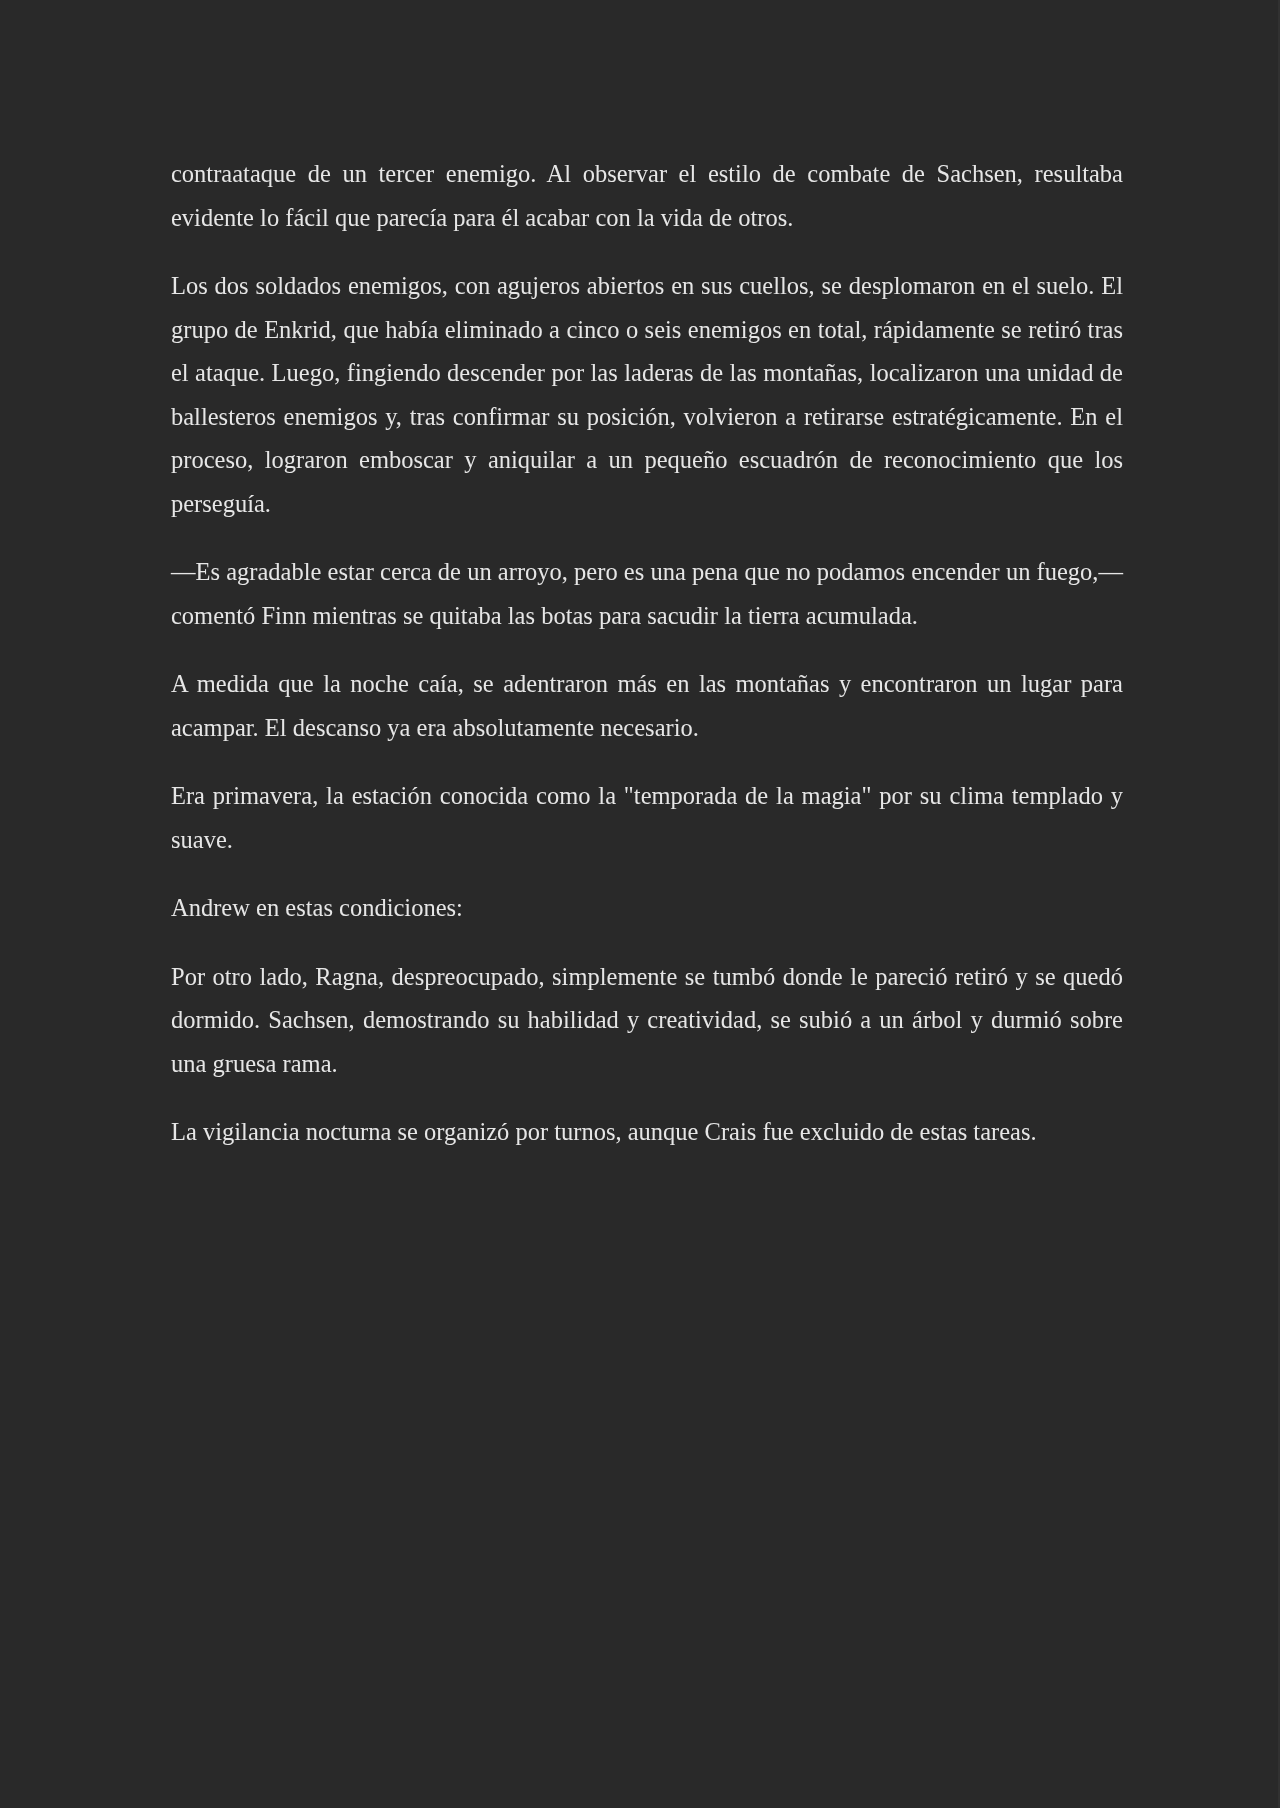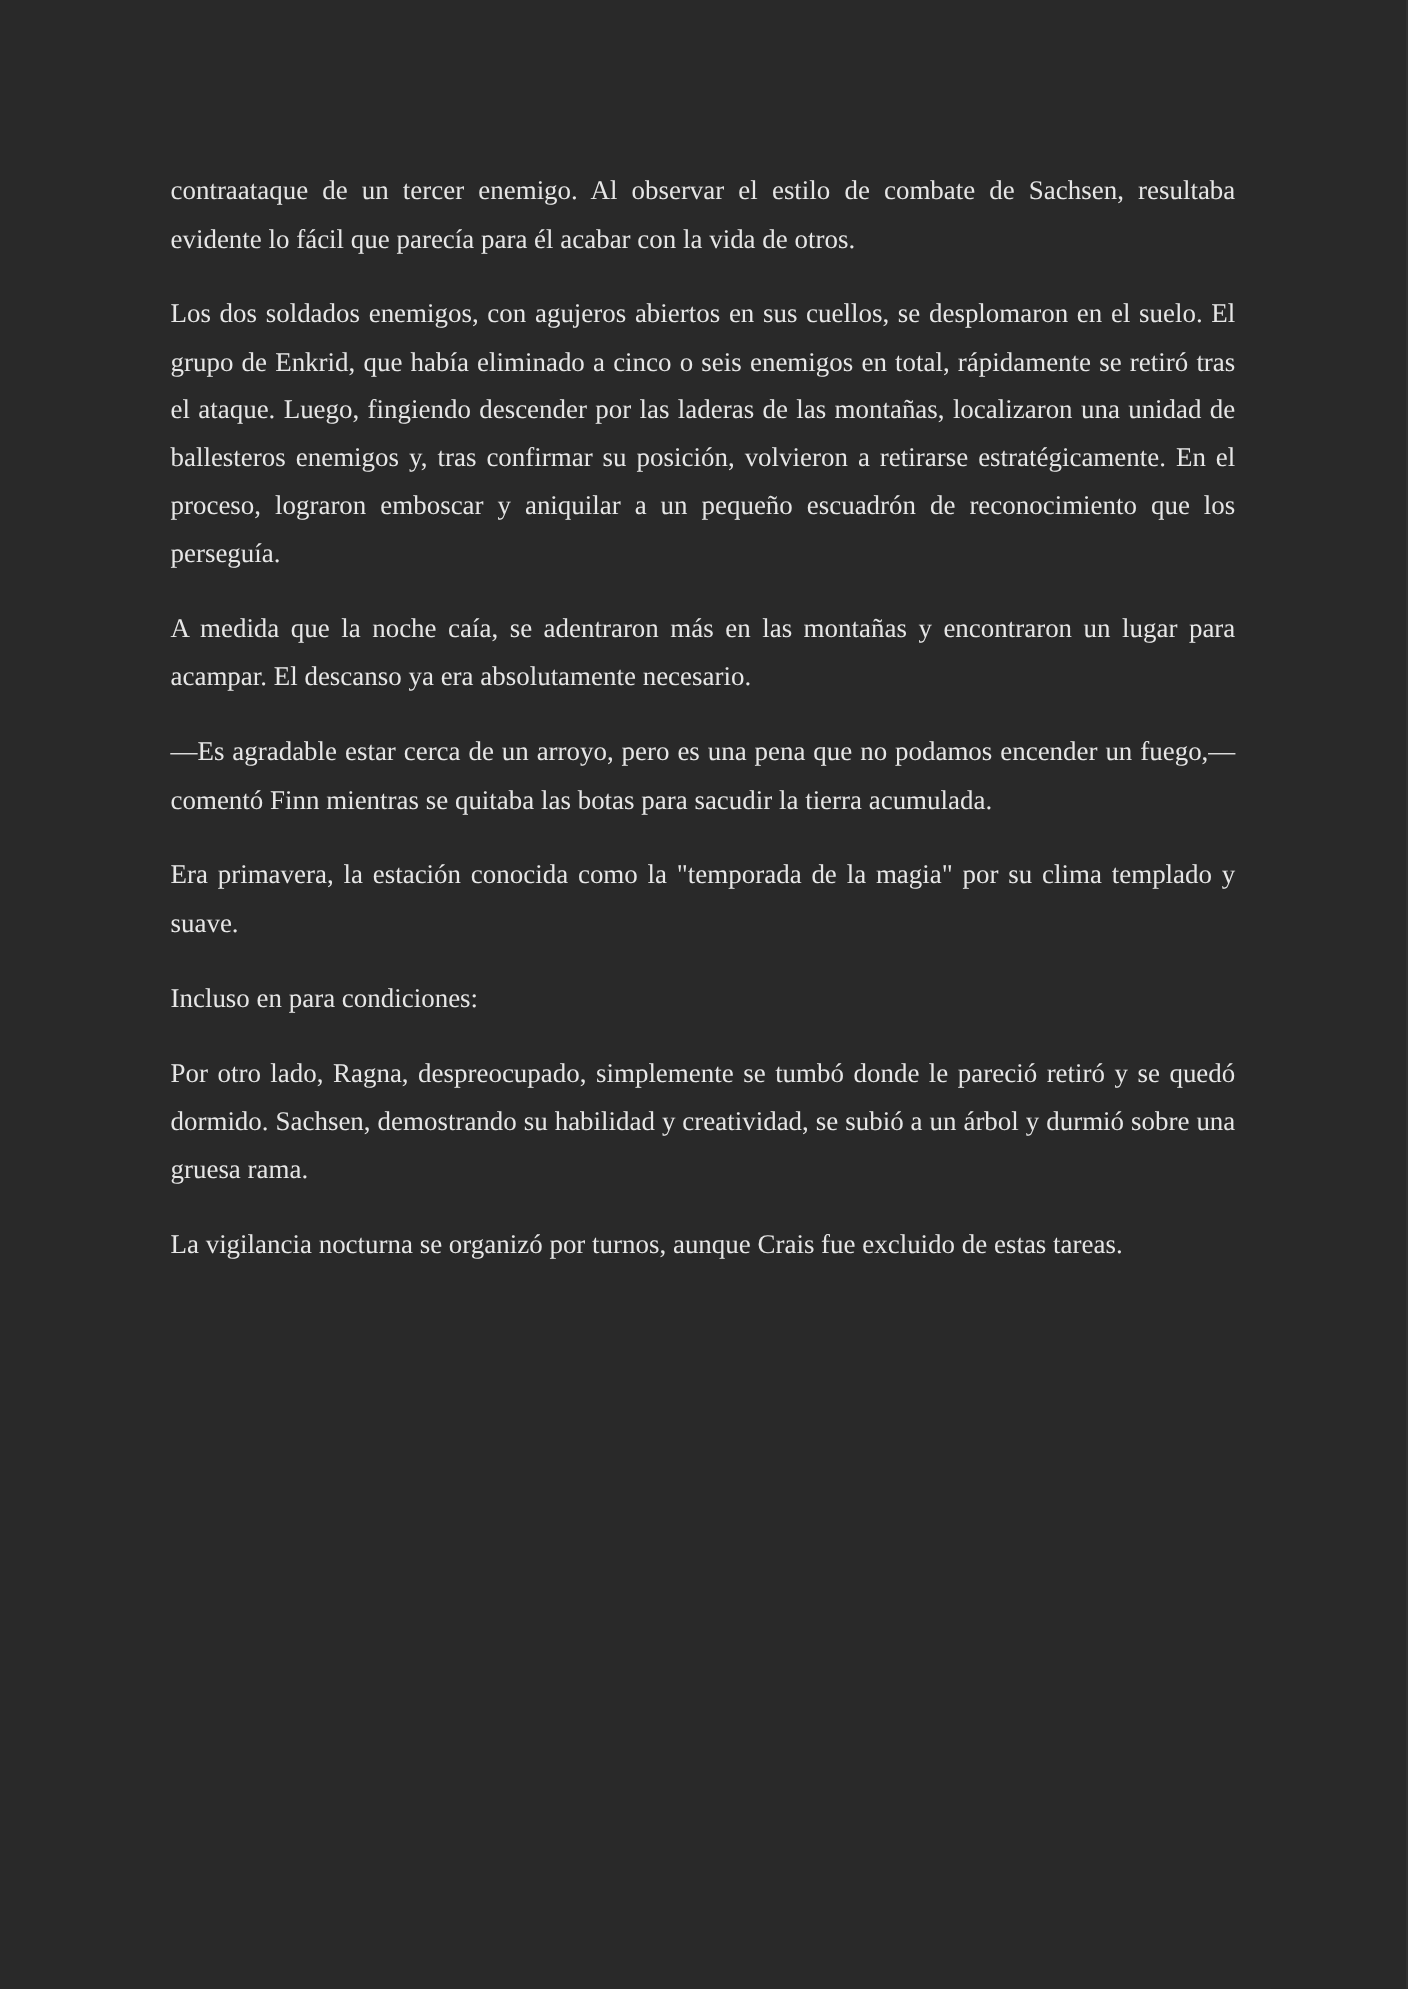--- a/index.html
+++ b/index.html
@@ -25,33 +25,33 @@
       position: absolute;
       left: 155px;
       top: 152px;
       width: 968px;
       font-family: "Liberation Serif", "DejaVu Serif", serif;
       font-size: 24.5px;
       line-height: 43.5px;
       color: #e6e6e6;
     }
     .reader p {
-      margin: 0 0 25px 0;
+      margin: 0 0 25px 16px;
       text-align: justify;
       -webkit-hyphens: none;
       hyphens: none;
     }
   </style>
 </head>
 <body>
 
 <div class="edge"></div>
 
 <main class="reader">
   <p>contraataque de un tercer enemigo. Al observar el estilo de combate de Sachsen, resultaba evidente lo fácil que parecía para él acabar con la vida de otros.</p>
   <p>Los dos soldados enemigos, con agujeros abiertos en sus cuellos, se desplomaron en el suelo. El grupo de Enkrid, que había eliminado a cinco o seis enemigos en total, rápidamente se retiró tras el ataque. Luego, fingiendo descender por las laderas de las montañas, localizaron una unidad de ballesteros enemigos y, tras confirmar su posición, volvieron a retirarse estratégicamente. En el proceso, lograron emboscar y aniquilar a un pequeño escuadrón de reconocimiento que los perseguía.</p>
+  <p>—Es agradable estar cerca de un arroyo, pero es una pena que no podamos encender un fuego,—comentó Finn mientras se quitaba las botas para sacudir la tierra acumulada.</p>
   <p>A medida que la noche caía, se adentraron más en las montañas y encontraron un lugar para acampar. El descanso ya era absolutamente necesario.</p>
-  <p>—Es agradable estar cerca de un arroyo, pero es una pena que no podamos encender un fuego,—comentó Finn mientras se quitaba las botas para sacudir la tierra acumulada.</p>
   <p>Era primavera, la estación conocida como la "temporada de la magia" por su clima templado y suave.</p>
-  <p>Incluso en para condiciones:</p>
+  <p>Andrew en estas condiciones:</p>
   <p>Por otro lado, Ragna, despreocupado, simplemente se tumbó donde le pareció retiró y se quedó dormido. Sachsen, demostrando su habilidad y creatividad, se subió a un árbol y durmió sobre una gruesa rama.</p>
   <p>La vigilancia nocturna se organizó por turnos, aunque Crais fue excluido de estas tareas.</p>
 </main>
 
 </body></html>

